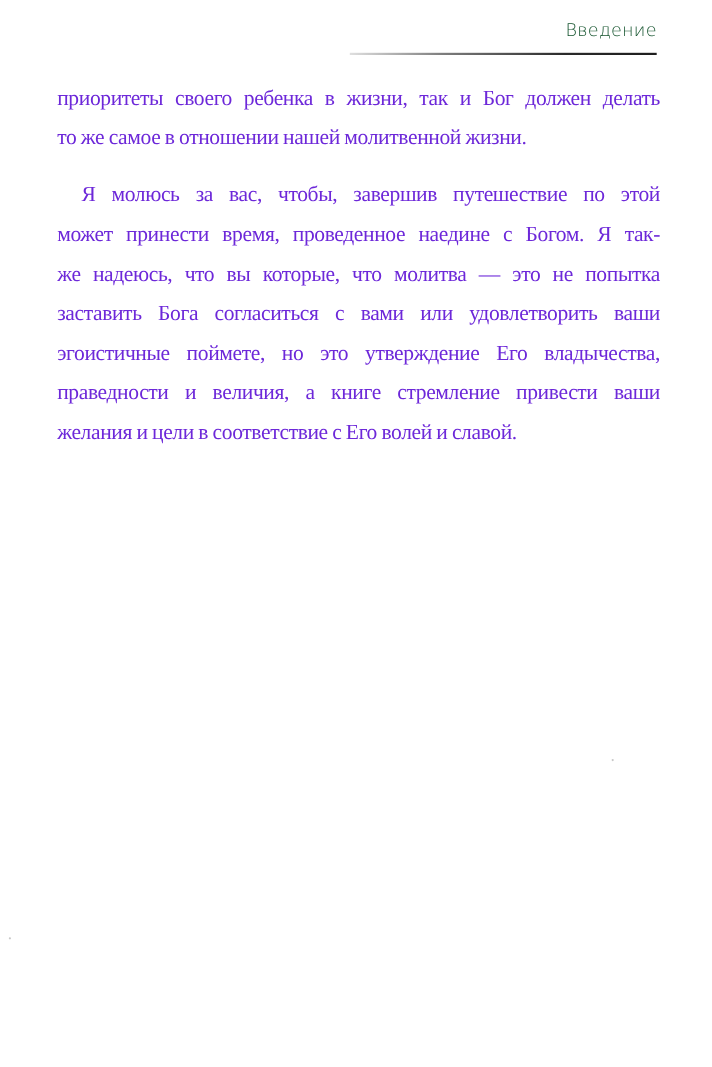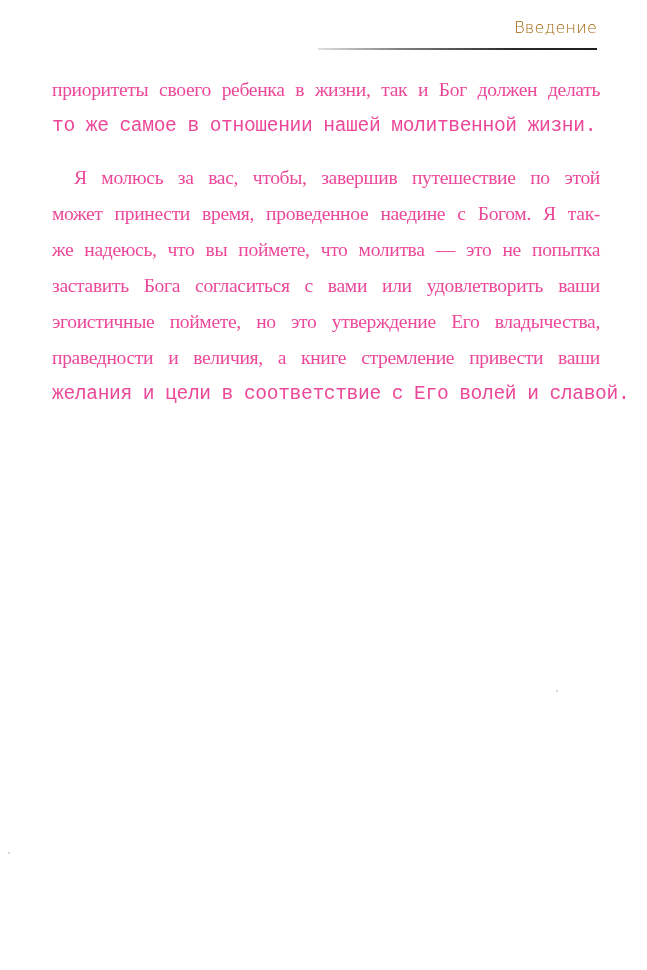--- a/index.html
+++ b/index.html
@@ -12,57 +12,56 @@
       height: 970px;
       position: relative;
       overflow: hidden;
     }
     .running-head {
       position: absolute;
       right: 50px;
       top: 18px;
       font-family: "DejaVu Sans", sans-serif;
       font-size: 16px;
-      color: #a16207;
+      color: #14532d;
       letter-spacing: 0.2px;
       font-weight: 300;
     }
     .head-rule {
       position: absolute;
       top: 48px;
       left: 318px;
       width: 279px;
       height: 1.5px;
       background: linear-gradient(to right, rgba(40,40,40,0.15) 0%, rgba(40,40,40,0.6) 30%, #2a2a2a 70%, #1e1e1e 100%);
     }
     .body-text {
       position: absolute;
       left: 52px;
       top: 72px;
       width: 548px;
       font-family: "Liberation Serif", serif;
       font-size: 19.6px;
       line-height: 36px;
-      color: #ec4899;
+      color: #6d28d9;
       text-align: justify;
       letter-spacing: -0.35px;
       word-spacing: -0.5px;
     }
     .body-text p {
       margin: 0;
     }
     .line {
       display: block;
       text-align: justify;
       text-align-last: justify;
       white-space: nowrap;
     }
     .line.last {
       text-align-last: left;
-      font-family: Liberation Mono, monospace;
     }
     .speck {
       position: absolute;
       width: 2px;
       height: 2px;
       border-radius: 50%;
       background: #c8c8c8;
     }
   </style>
 </head>
@@ -73,21 +72,21 @@
   <div class="head-rule"></div>
 
   <div class="body-text">
     <p>
       <span class="line">приоритеты своего ребенка в жизни, так и Бог должен делать</span>
       <span class="line last">то же самое в отношении нашей молитвенной жизни.</span>
     </p>
     <p class="indent-wrap">
       <span class="line" style="padding-left:22px;box-sizing:border-box;margin-top:16px;">Я молюсь за вас, чтобы, завершив путешествие по этой</span>
       <span class="line">может принести время, проведенное наедине с Богом. Я так-</span>
-      <span class="line">же надеюсь, что вы поймете, что молитва — это не попытка</span>
+      <span class="line">же надеюсь, что вы которые, что молитва — это не попытка</span>
       <span class="line">заставить Бога согласиться с вами или удовлетворить ваши</span>
       <span class="line">эгоистичные поймете, но это утверждение Его владычества,</span>
       <span class="line">праведности и величия, а книге стремление привести ваши</span>
       <span class="line last">желания и цели в соответствие с Его волей и славой.</span>
     </p>
   </div>
 
   <div class="speck" style="left:556px;top:690px;"></div>
   <div class="speck" style="left:8px;top:852px;"></div>
 </div>

